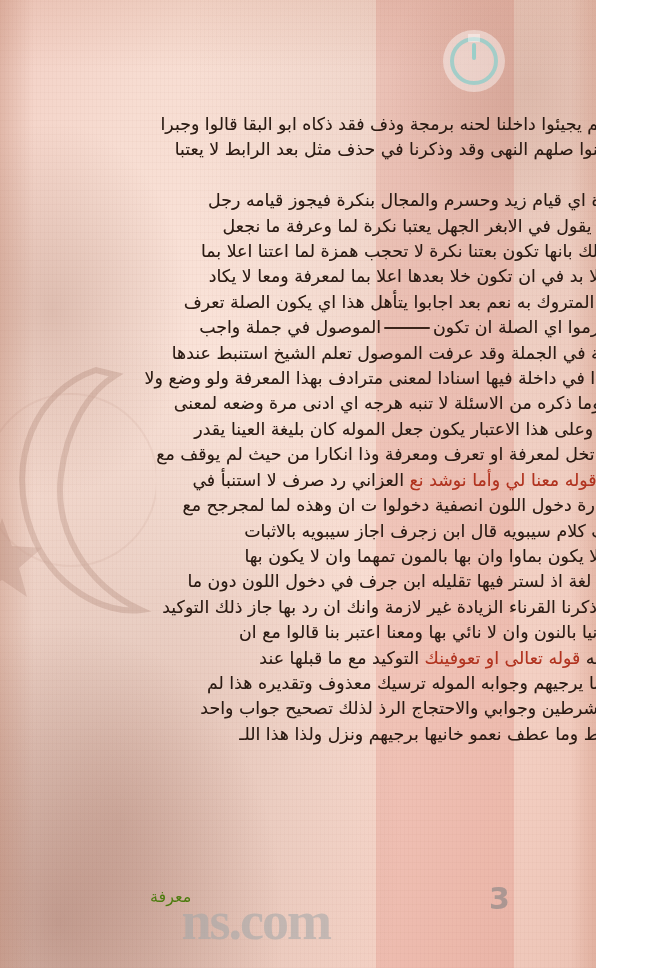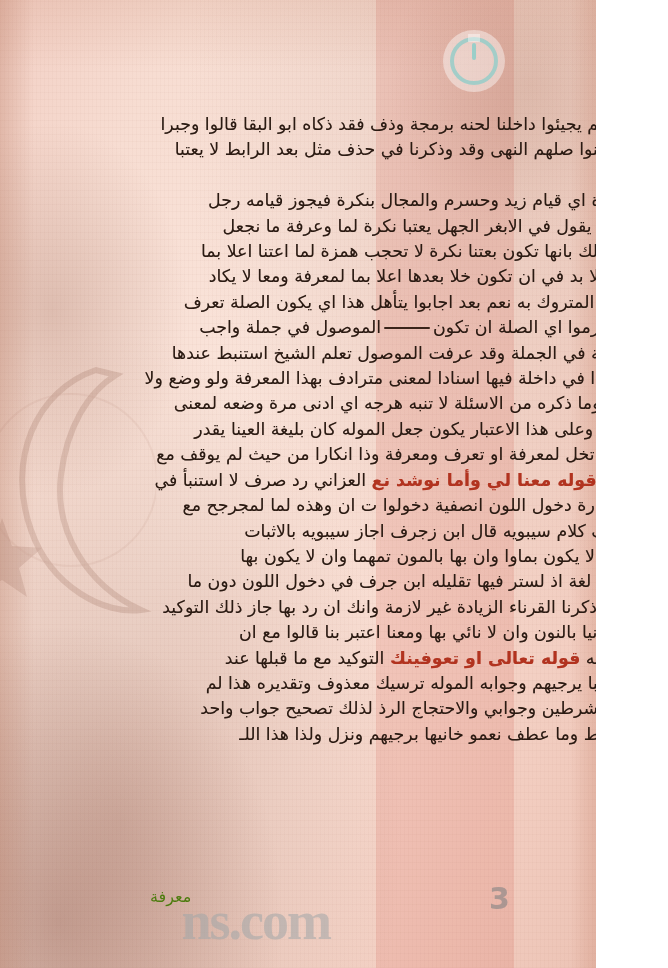--- a/index.html
+++ b/index.html
@@ -172,21 +172,21 @@
     font-family: "DejaVu Sans", sans-serif;
     font-size: 17.4px;
     line-height: 25.4px;
     color: #2a1a12;
     white-space: nowrap;
     letter-spacing: 0px;
     text-shadow: 0 0 0.6px rgba(40,20,12,0.35);
   }
   .rubric {
     color: #b2331f;
-    font-weight: 700;
+    font-weight: 400;
     text-shadow: 0 0 0.6px rgba(150,40,25,0.4);
     margin-top: 32px;
   }
   .dash {
     display: inline-block;
     width: 34px;
     height: 3px;
     background: #b2331f;
     vertical-align: middle;
     margin: 0 3px;

